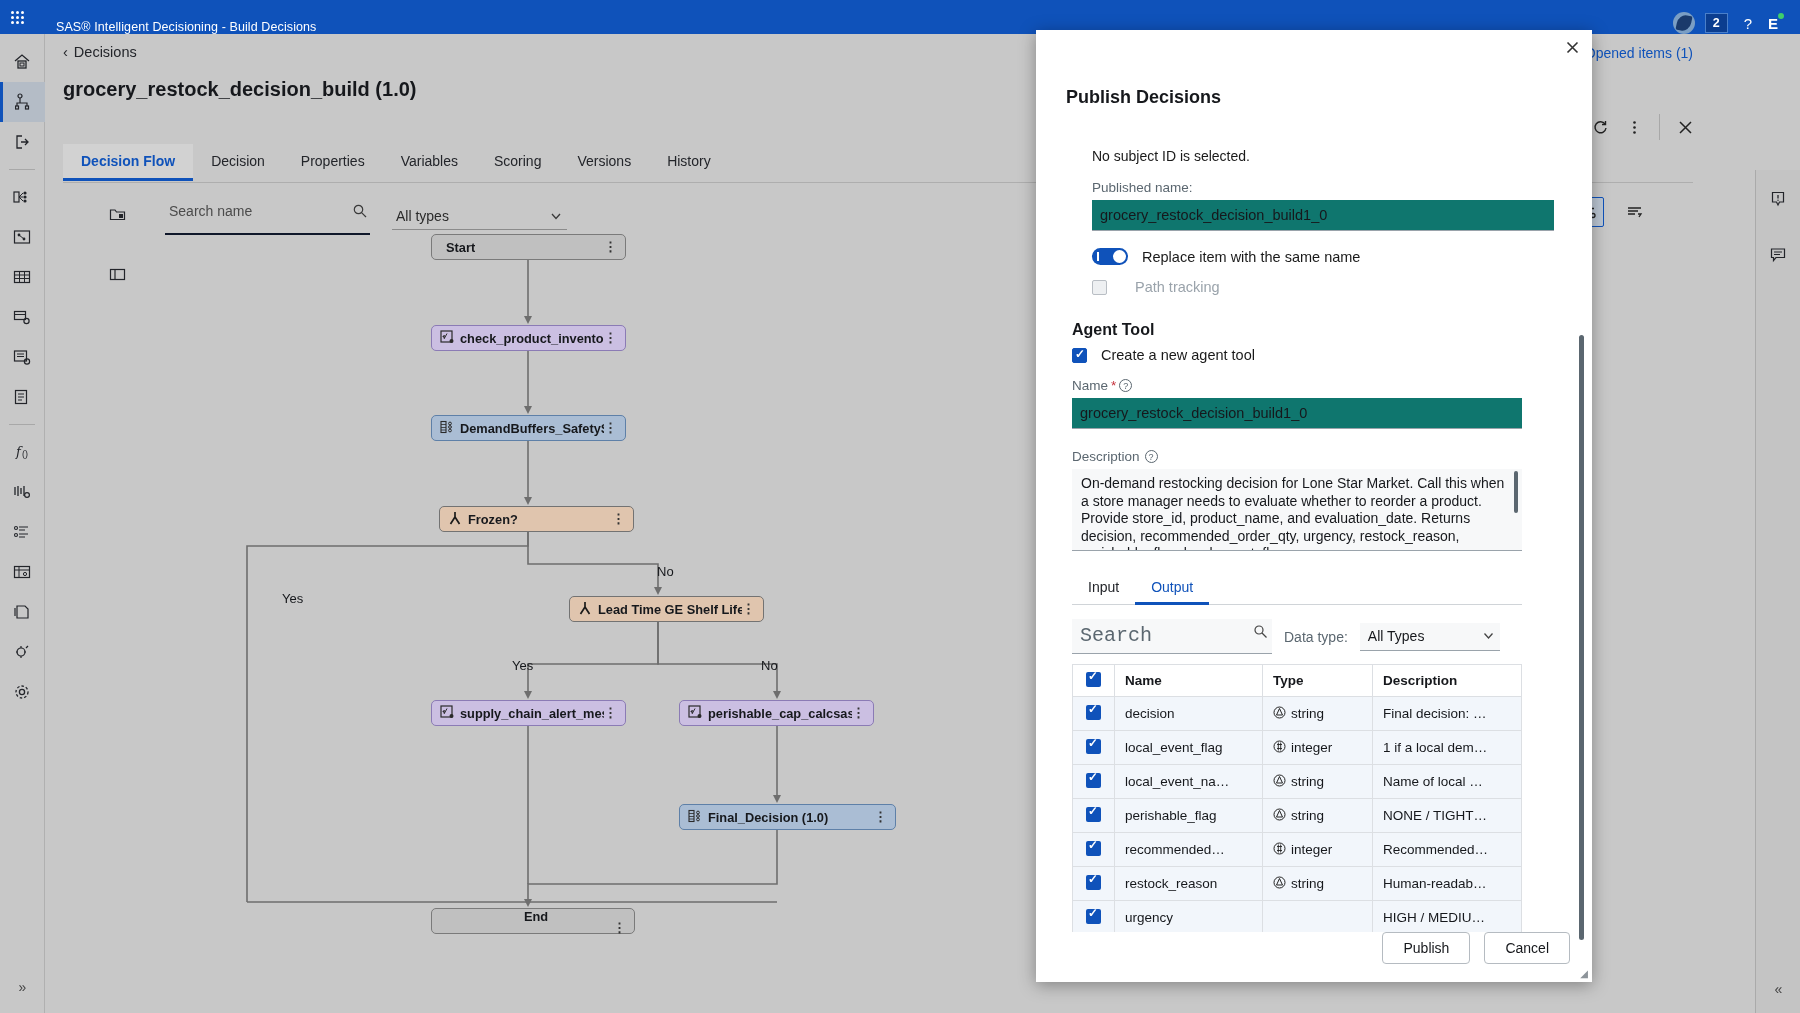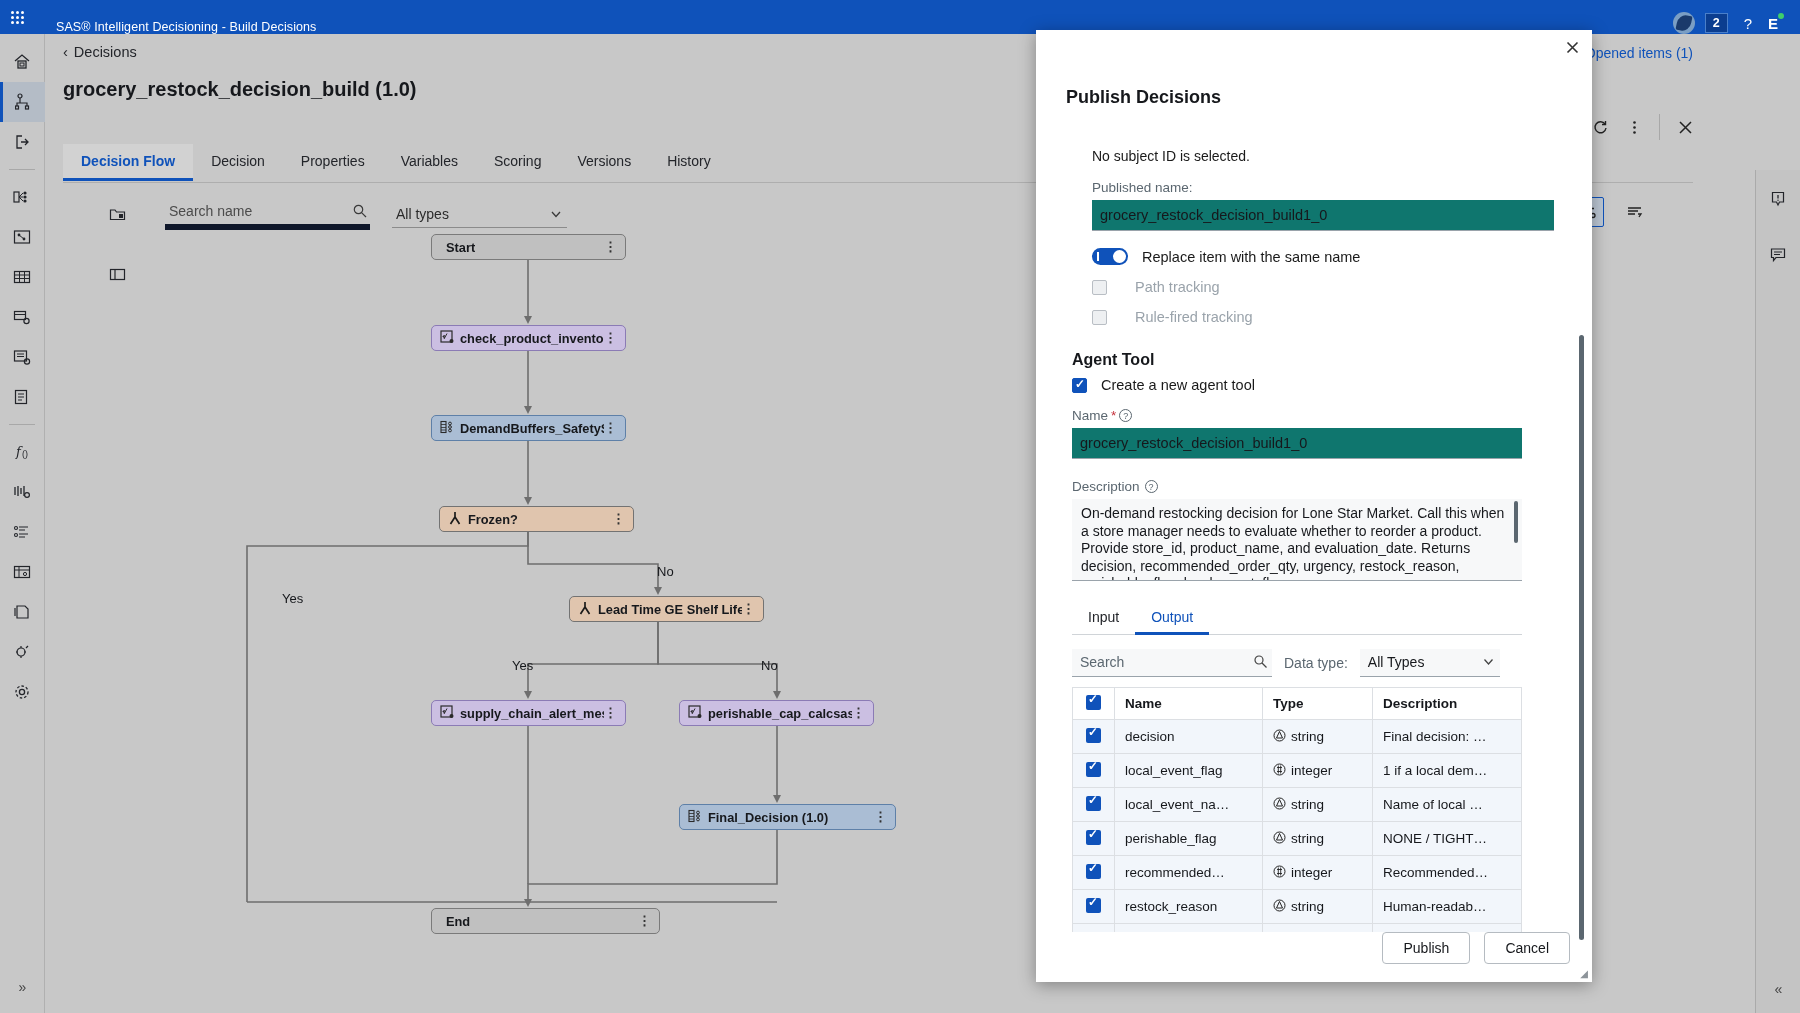--- a/index.html
+++ b/index.html
@@ -69,21 +69,21 @@
   .tabs{ position:absolute; left:18px; top:110px; display:flex; gap:0; }
   .tab{ padding:9px 18px; font-size:14px; color:#23252a; cursor:pointer; border-bottom:3px solid transparent;}
   .tab.active{ color:#0f52ba; font-weight:bold; border-bottom:3px solid #0f52ba; background:#d2d2d2;}
 
   .tabs-underline{ position:absolute; left:18px; top:148px; width:1630px; height:1px; background:#aeaeae;}
 
   
   .flow-left-rail{ position:absolute; left:56px; top:155px; width:32px; height:100px; display:flex; flex-direction:column; align-items:center; gap:30px; padding-top:10px; }
 
   .flow-toolbar{ position:absolute; left:120px; top:166px; display:flex; align-items:center; gap:22px; }
-  .srch{ position:relative; width:205px; border-bottom:6px solid #0f172a; padding:3px 22px 5px 4px; }
+  .srch{ position:relative; width:205px; border-bottom:2px solid #0f172a; padding:3px 22px 14px 4px; }
   .srch input{ border:none;background:transparent;outline:none;font-size:14px;color:#2b2b2b;width:100%;font-family:inherit;}
   .srch input::placeholder{ color:#4b4b4b;}
   .srch .mag{ position:absolute; right:2px; top:3px;}
   .sel{ position:relative; width:175px; border-bottom:1px solid #8b8b8b; padding:3px 22px 5px 4px; font-size:14px; color:#2b2b2b;}
   .sel .chev{ position:absolute; right:4px; top:4px;}
 
   .flow-toolbar-right{ position:absolute; right:105px; top:163px; display:flex; align-items:center; gap:16px;}
   .tool-sq{ width:30px;height:30px;display:flex;align-items:center;justify-content:center;cursor:pointer;color:#222;}
   .tool-sq.sel-box{ border:1px solid #0f52ba; background:#bcc7d4; border-radius:2px;}
 
@@ -148,21 +148,21 @@
   }
   .desc-scroll{ position:absolute; right:4px; top:7px; width:4px; height:42px; background:#5b6770; border-radius:2px;}
 
   
   .io-tabs{ margin-left:-20px; margin-top:18px; display:flex; gap:0; border-bottom:1px solid #d0d4d8; width:450px;}
   .io-tab{ padding:7px 16px; font-size:14px; color:#23252a; cursor:pointer; border-bottom:3px solid transparent; margin-bottom:-1px;}
   .io-tab.active{ color:#0f52ba; border-bottom:3px solid #0f52ba;}
 
   .io-filters{ margin-left:-20px; margin-top:14px; display:flex; align-items:center; gap:12px;}
   .io-srch{ position:relative; width:200px; background:#f7f8f9; border-bottom:1px solid #9aa3ab; padding:5px 24px 6px 8px;}
-  .io-srch input{ border:none;background:transparent;outline:none;font-size:14px;width:100%;color:#16181c;font-family:Liberation Sans, sans-serif;}
+  .io-srch input{ border:none;background:transparent;outline:none;font-size:20px;width:100%;color:#16181c;font-family:Liberation Mono, monospace;}
   .io-srch input::placeholder{ color:#5b6770;}
   .io-srch .mag{ position:absolute; right:4px; top:5px;}
   .dt-label{ font-size:14px; color:#5b6770;}
   .io-sel{ position:relative; width:140px; background:#f7f8f9; border-bottom:1px solid #9aa3ab; padding:5px 22px 6px 8px; font-size:14px; color:#16181c;}
   .io-sel .chev{ position:absolute; right:5px; top:6px;}
 
   table.io-table{ margin-left:-20px; margin-top:10px; width:450px; border-collapse:collapse; table-layout:fixed;}
   table.io-table th{
      background:#fff; border:1px solid #dcdfe3; font-size:13.5px; font-weight:bold; color:#16181c;
      text-align:left; padding:8px 10px; height:32px;
@@ -558,21 +558,21 @@
             <path d="M1 4.5 H6 M1 7.5 H6 M1 10 H6" stroke="#2a2a2a" stroke-width="0.8"></path>
             <circle cx="10" cy="3.5" r="1.4" fill="none" stroke="#2a2a2a" stroke-width="1"></circle>
             <circle cx="10" cy="7" r="1.4" fill="none" stroke="#2a2a2a" stroke-width="1"></circle>
             <circle cx="10" cy="10.5" r="1.4" fill="none" stroke="#2a2a2a" stroke-width="1"></circle>
           </svg>
       </span>
       <span class="nlabel">Final_Decision (1.0)</span>
       <span class="kebab">⋮</span>
     </div>
 
-    <div class="node terminal" style="left:330px; top:674px; width:229px;">
+    <div class="node terminal" style="left:330px; top:674px; width:204px;flex-direction:column;">
       <span class="nlabel">End</span>
       <span class="kebab">⋮</span>
     </div>
 
     <div class="edge-label" style="left:556px; top:330px;">No</div>
     <div class="edge-label" style="left:181px; top:357px;">Yes</div>
     <div class="edge-label" style="left:411px; top:424px;">Yes</div>
     <div class="edge-label" style="left:660px; top:424px;">No</div>
   </div>
 </div>
@@ -592,24 +592,20 @@
       <input class="m-input" value="grocery_restock_decision_build1_0" style="">
 
       <div class="m-toggle-row">
         <div class="toggle"></div>
         <span>Replace item with the same name</span>
       </div>
 
       <div class="chk-row disabled">
         <div class="chkbox"></div>
         <span>Path tracking</span>
-      </div>
-      <div class="chk-row disabled">
-        <div class="chkbox"></div>
-        <span>Rule-fired tracking</span>
       </div>
 
       <div class="agent-head">Agent Tool</div>
       <div class="agent-chk">
         <div class="chkbox checked"></div>
         <span>Create a new agent tool</span>
       </div>
 
       <div class="req-label">
         <span>Name</span>

